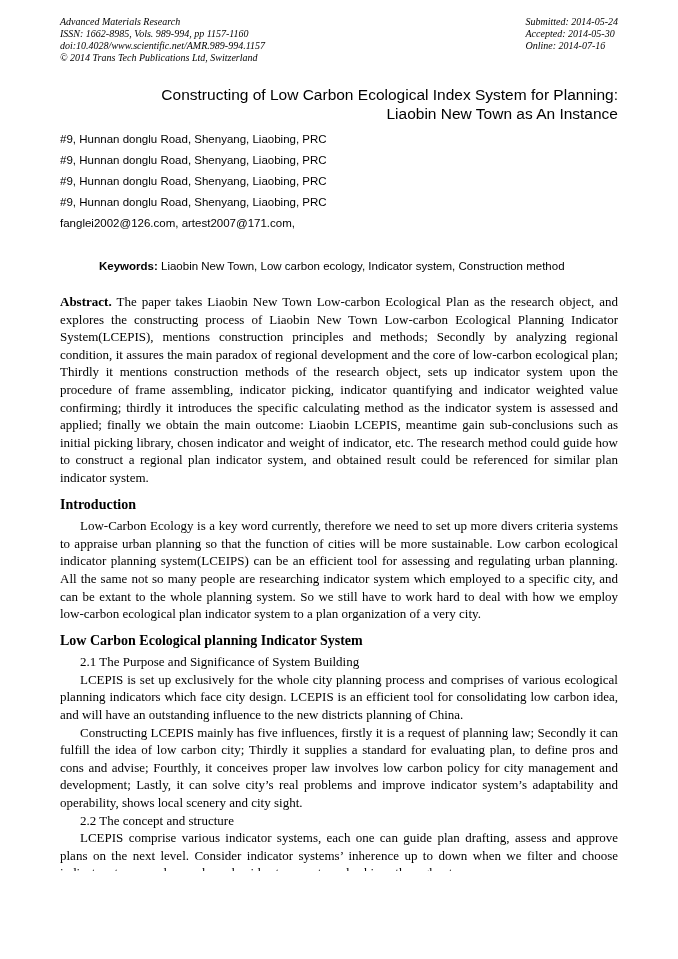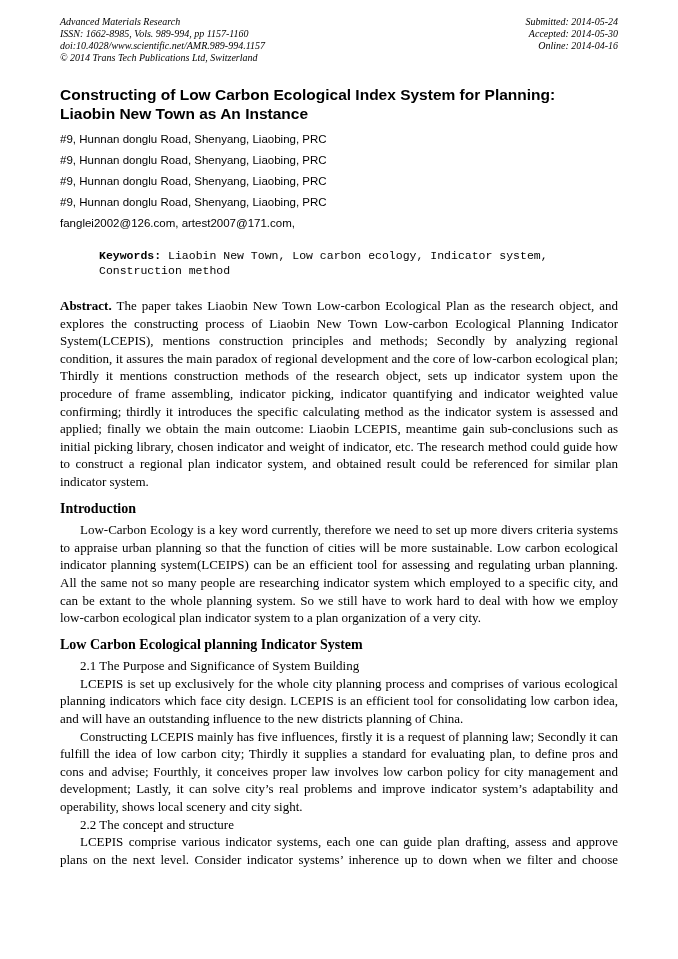--- a/index.html
+++ b/index.html
@@ -17,50 +17,50 @@
     overflow: hidden;
     font-family: "Liberation Serif", serif;
   }
   .hdr {
     display: flex;
     justify-content: space-between;
     font-style: italic;
     font-size: 10px;
     line-height: 12px;
   }
-  .hdr-right { text-align: right; }
+  .hdr-right { }
   h1, h2, p { margin: 0; padding: 0; }
   .title {
     font-family: "Liberation Sans", sans-serif;
-    font-weight: bold;
+    font-weight: normal;
     font-size: 15.5px;
     line-height: 19px;
-    text-align: left;
+    text-align: right;
     margin-top: 21px;
     white-space: pre-line;
   }
   .authors {
     font-family: "Liberation Sans", sans-serif;
     font-size: 14px;
     line-height: 18px;
     text-align: center;
     margin-top: 12px;
   }
   .affil {
     font-family: "Liberation Sans", sans-serif;
     font-size: 11.5px;
     line-height: 21px;
     text-align: left;
     margin-top: 6px;
   }
   .keywords {
-    font-family: Liberation Mono, monospace;
+    font-family: Liberation Sans, sans-serif;
     font-size: 11.5px;
     line-height: 15px;
-    margin-top: 14px;
+    margin-top: 25px;
     padding-left: 39px;
   }
   .body-text {
     font-size: 13px;
     line-height: 17.6px;
     text-align: justify;
   }
   .abstract { margin-top: 19px; }
   .h-section {
     font-size: 14px;
@@ -80,21 +80,21 @@
   <div class="hdr">
     <div class="hdr-left">
       <div>Advanced Materials Research</div>
       <div>ISSN: 1662-8985, Vols. 989-994, pp 1157-1160</div>
       <div>doi:10.4028/www.scientific.net/AMR.989-994.1157</div>
       <div>© 2014 Trans Tech Publications Ltd, Switzerland</div>
     </div>
     <div class="hdr-right">
       <div>Submitted: 2014-05-24</div>
       <div>Accepted: 2014-05-30</div>
-      <div>Online: 2014-04-16</div>
+      <div>Online: 2014-07-16</div>
     </div>
   </div>
 
   <h1 class="title">Constructing of Low Carbon Ecological Index System for Planning:
 Liaobin New Town as An Instance</h1>
 
 
   <div class="affil">
     <div>#9, Hunnan donglu Road, Shenyang, Liaobing, PRC</div>
     <div>#9, Hunnan donglu Road, Shenyang, Liaobing, PRC</div>

